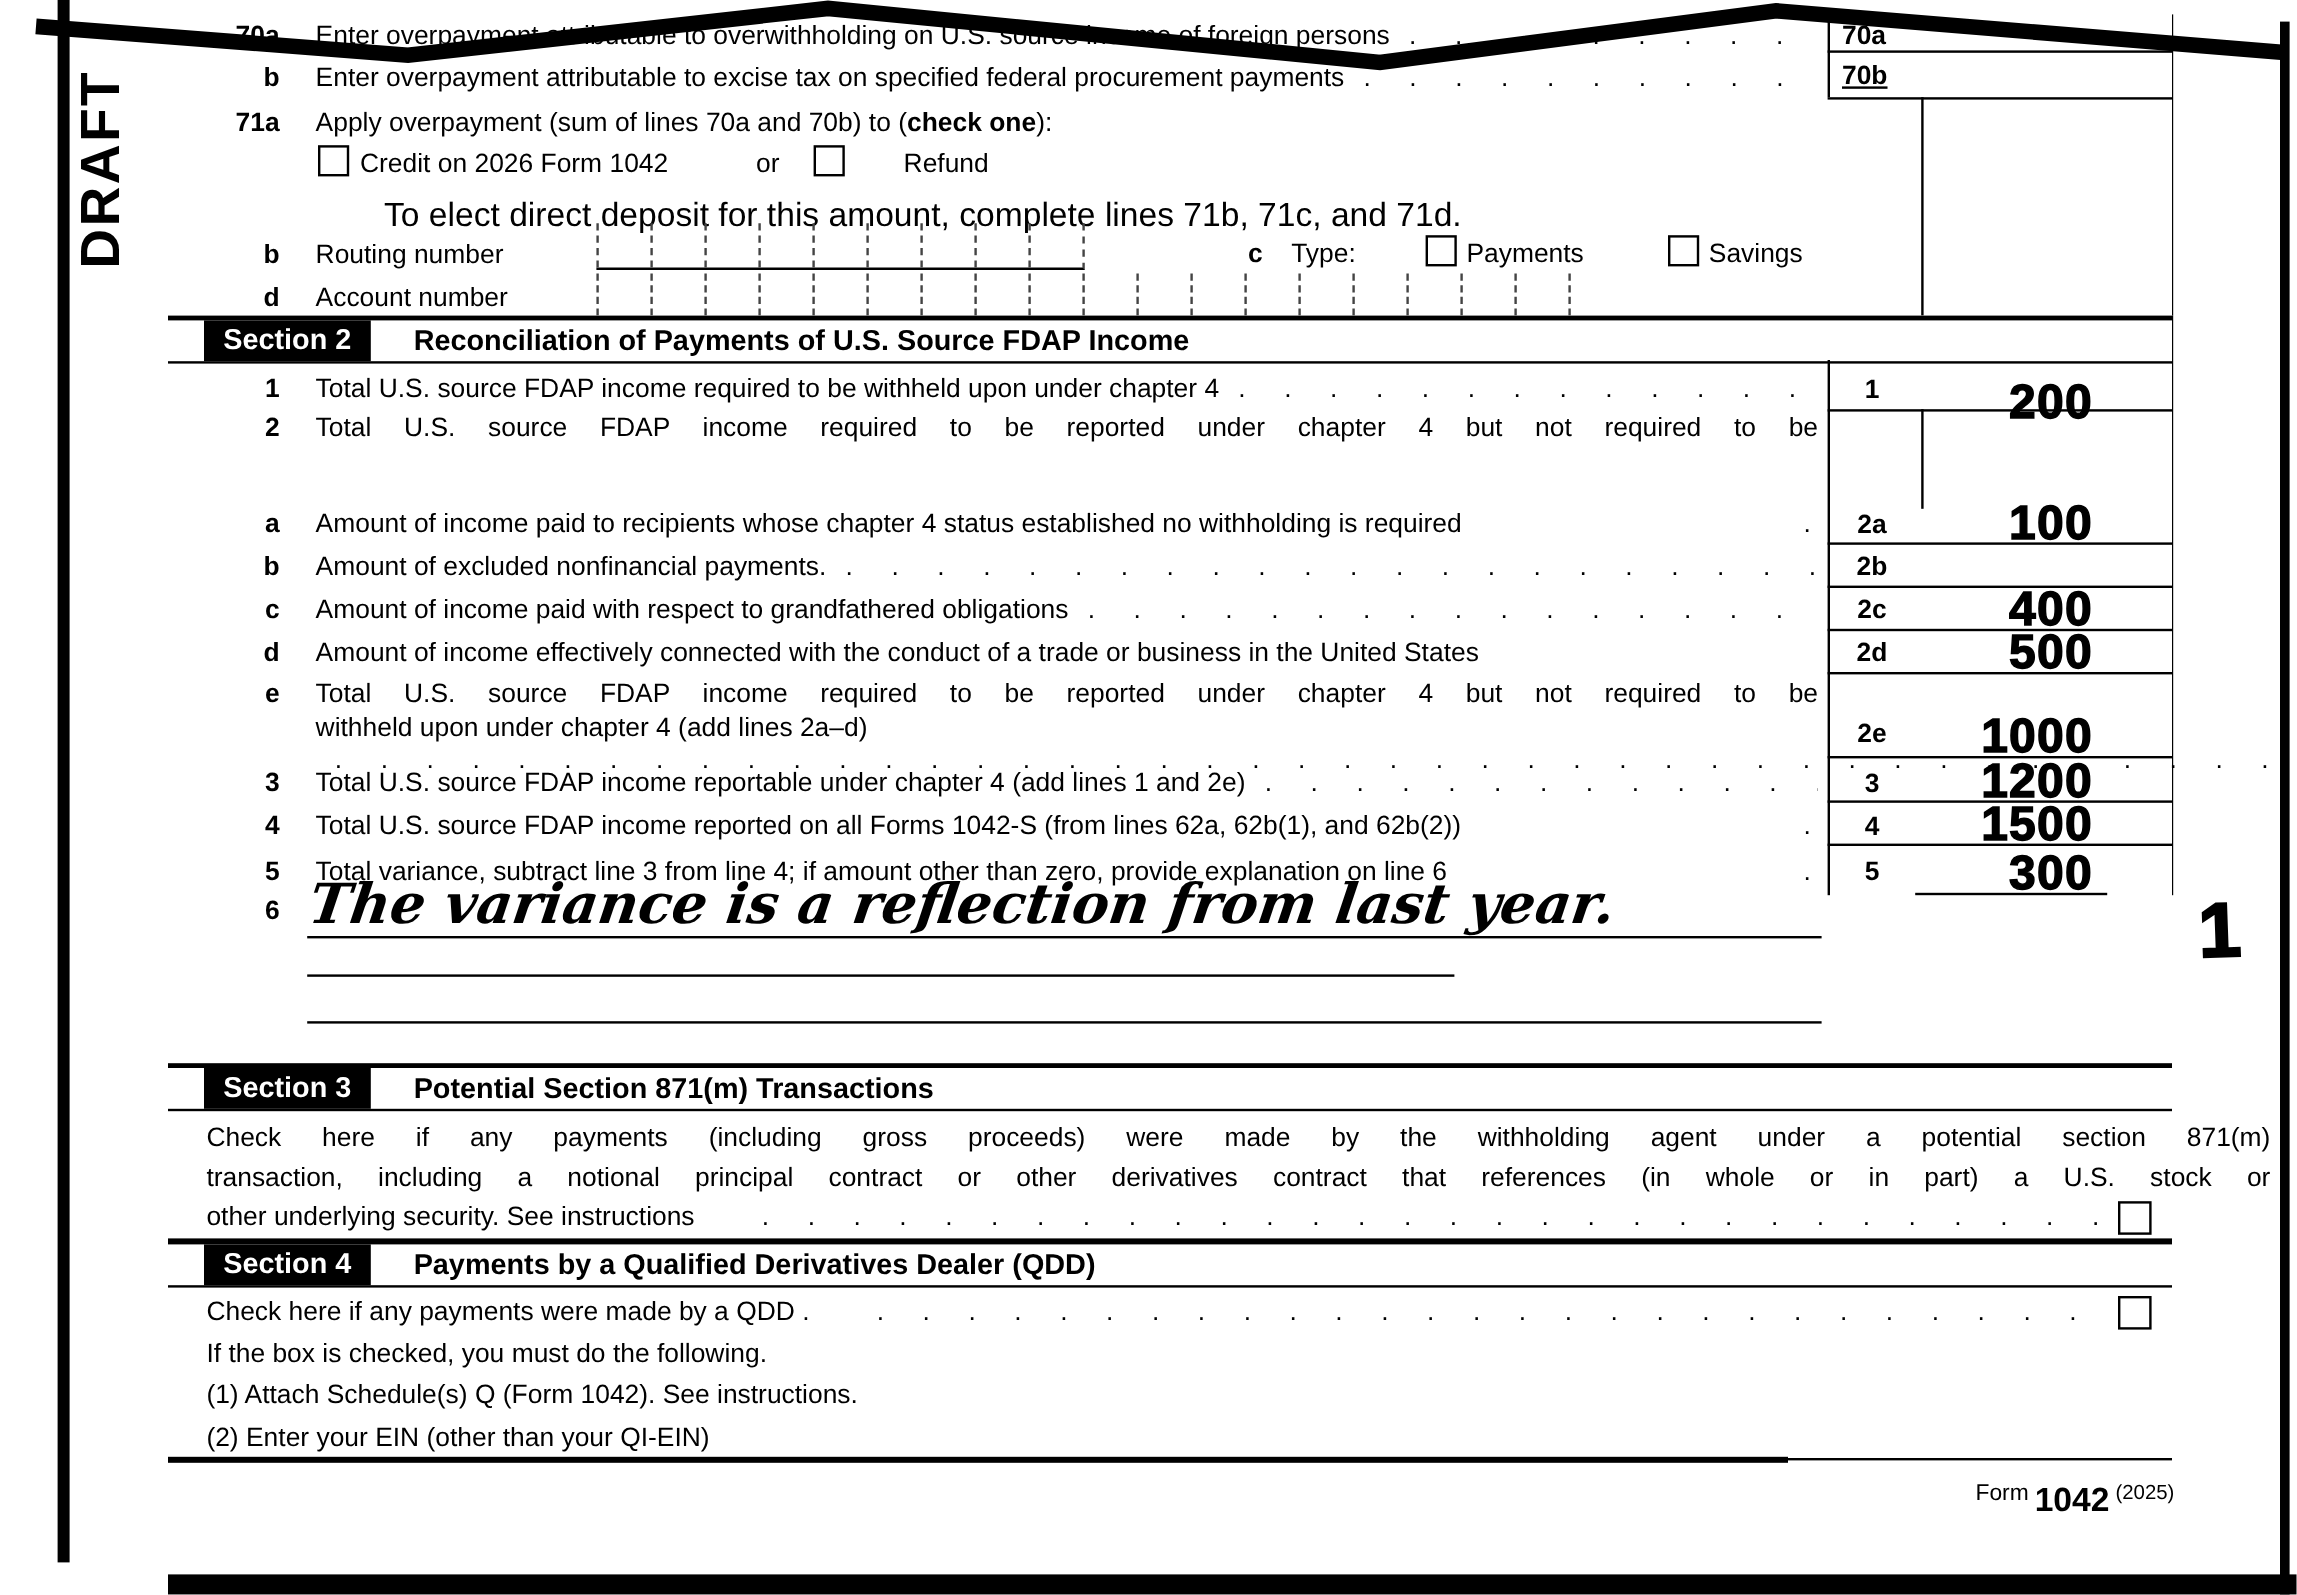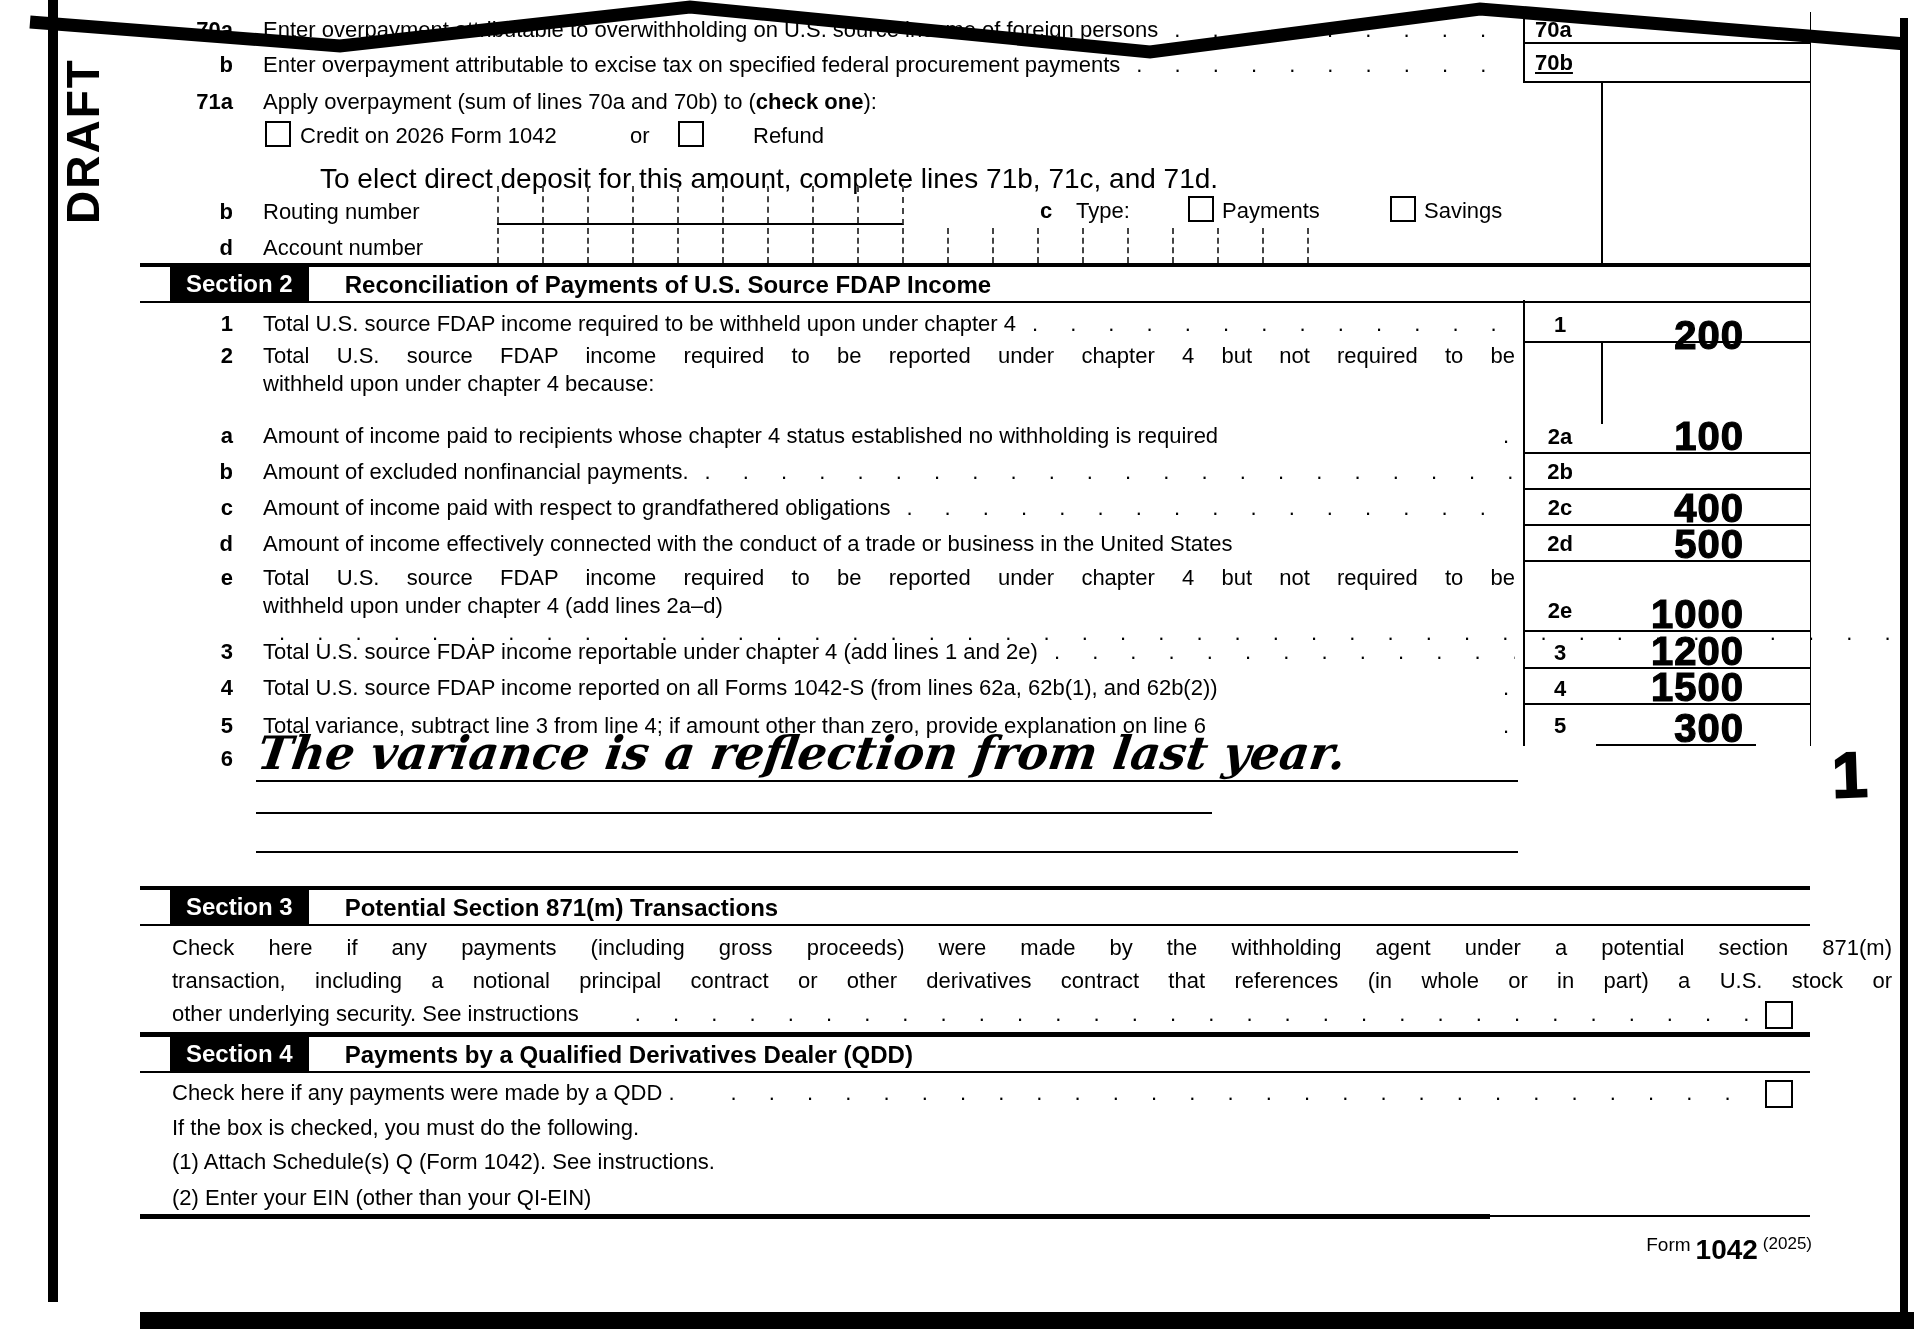--- a/index.html
+++ b/index.html
@@ -156,21 +156,20 @@
     <span class="dots">. . . . . . . . . . . . . . . . . . . . . . . . . . . . . . . . . . . . . . . . . . . . . . . .</span>
   </div>
   <div class="cellno" style="top:312px;">1</div>
   <div class="val" style="top:313px;">200</div>
   <div class="hl" style="left:1523px;top:341px;width:287px;"></div>
 
   <div class="line" style="top:342px;">
     <span class="num">2</span>
     <span class="txt2">
       <div class="jline">Total U.S. source FDAP income required to be reported under chapter 4 but not required to be</div>
-      <div>withheld upon under chapter 4 because:</div>
     </span>
   </div>
 
   <div class="line" style="top:422px;">
     <span class="num">a</span>
     <span class="txt">Amount of income paid to recipients whose chapter 4 status established no withholding is required</span>
     <span class="enddot">.</span>
   </div>
   <div class="cellno" style="top:424px;">2a</div>
   <div class="val" style="top:414px;">100</div>

